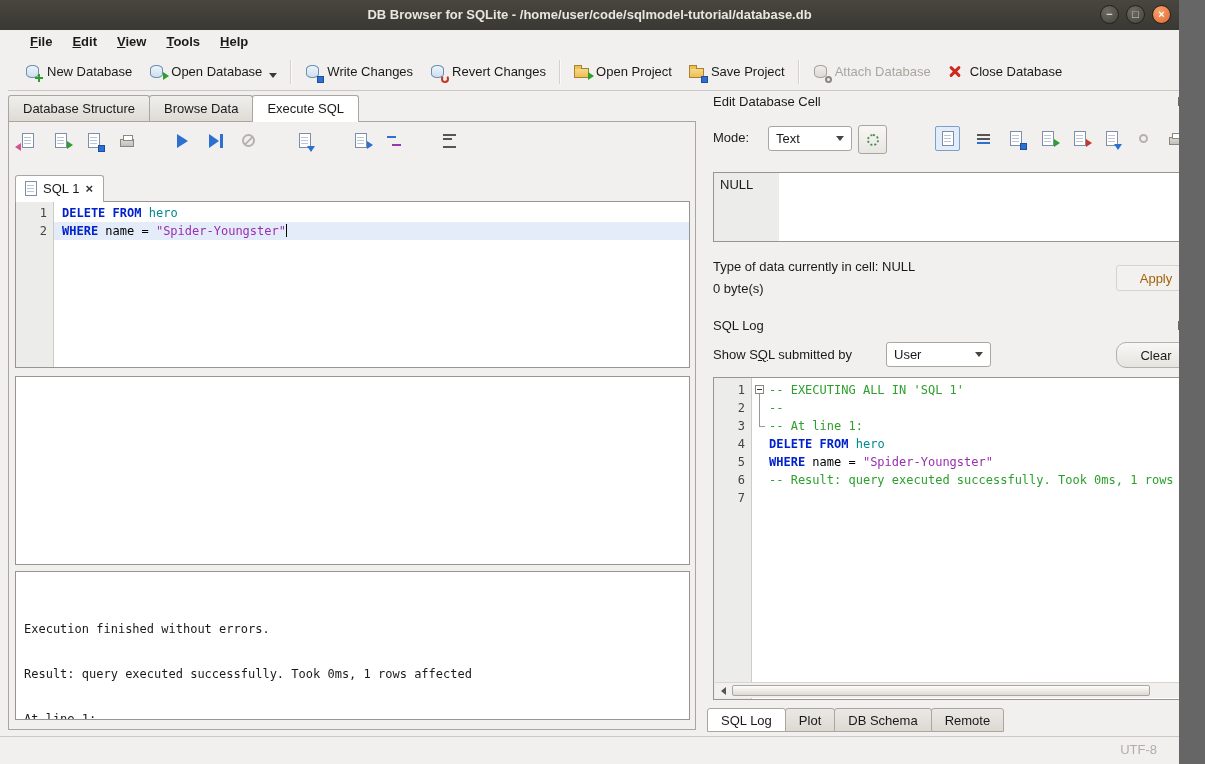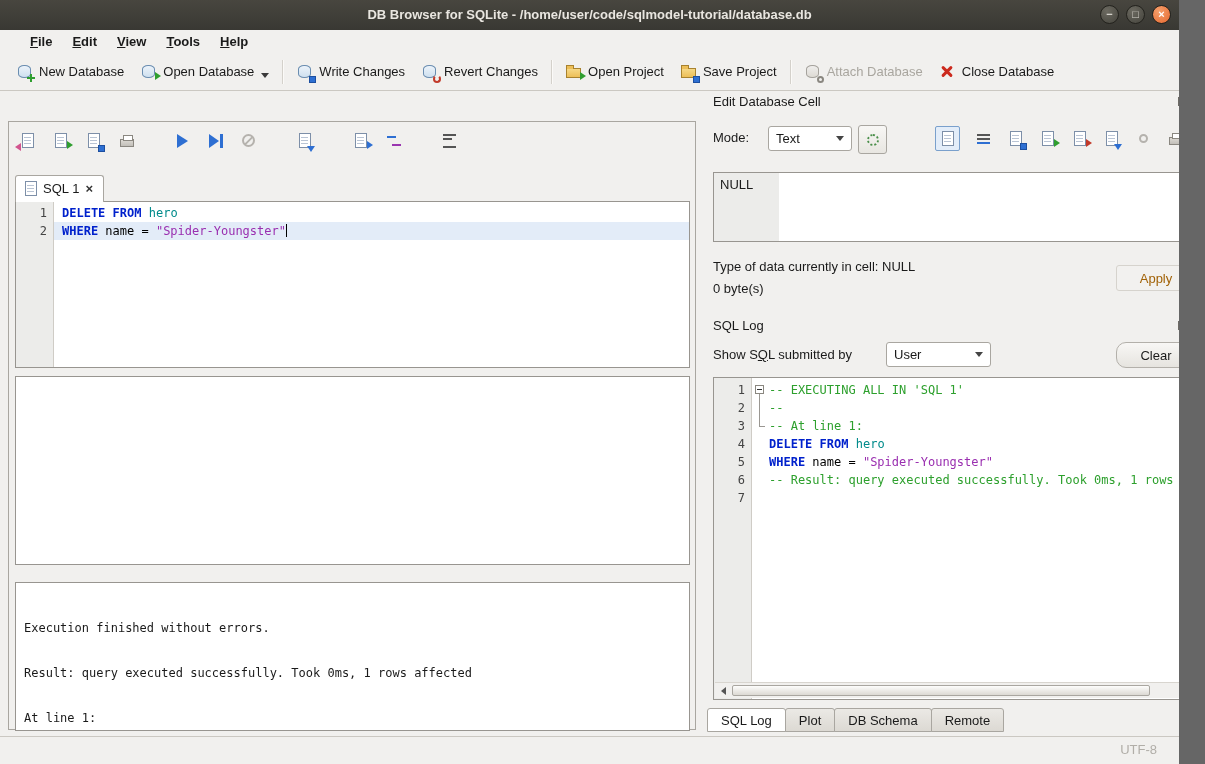--- a/index.html
+++ b/index.html
@@ -16,21 +16,21 @@
         color:#d9d6cf;font-size:11px;line-height:16px;text-align:center;font-weight:bold;}
   .wbtn.close{background:radial-gradient(circle at 35% 30%,#f6a06c,#e5682f);color:#fff;}
 
   
   .menubar{position:absolute;left:0;top:30px;right:0;height:23px;display:flex;align-items:center;
            padding-left:20px;background:#f1f0ee;}
   .menu-item{padding:3px 10px;font-weight:bold;}
   .mn{text-decoration:underline;}
 
   
-  .toolbar{position:absolute;left:0;top:53px;right:0;height:37px;background:#f1f0ee;
+  .toolbar{position:absolute;left:8px;top:53px;right:0;height:37px;background:#f1f0ee;
            border-bottom:1px solid #cbc8c2;display:flex;align-items:center;padding:0 8px;}
   .tbtn{display:flex;align-items:center;gap:6px;padding:5px 8px;white-space:nowrap;}
   .tbtn.disabled{color:#a9a69f;}
   .tsep{width:1px;height:24px;background:#d4d1cb;box-shadow:1px 0 0 #fbfaf8;margin:0 5px;flex:none;}
   .caret{width:0;height:0;border-left:4px solid transparent;border-right:4px solid transparent;
          border-top:5px solid #3a3a3a;margin:8px 0 0 1px;}
 
   
   .ic{width:17px;height:17px;position:relative;display:flex;align-items:center;justify-content:center;flex:none;}
   .i-db{width:13px;height:13px;background:linear-gradient(#ecf3fa,#cfe0ef);border:1px solid #6a8db0;
@@ -114,21 +114,21 @@
   .crow.current .code{background:#e3ecf8;}
   .tok-kw{color:var(--syntax-keyword,#0021cc);font-weight:bold;}
   .tok-tbl{color:var(--syntax-table,#008b8b);}
   .tok-str{color:var(--syntax-string,#9a2fb0);}
   .tok-cmt{color:var(--syntax-comment,#2da02d);}
   .tok-plain{color:#000;}
   .cursor{display:inline-block;width:1px;height:13px;background:#000;vertical-align:-2px;}
 
   .results-box{position:absolute;left:6px;top:254px;width:675px;height:189px;border:1px solid #989590;background:#fff;box-sizing:border-box;}
   .message-box{position:absolute;left:6px;top:449px;width:675px;height:149px;border:1px solid #989590;background:#fff;
-               box-sizing:border-box;padding:8px 8px;line-height:15px;white-space:pre;overflow:hidden;margin-top:11px;}
+               box-sizing:border-box;padding:20px 8px;line-height:15px;white-space:pre;overflow:hidden;}
 
   
   .dock-header{position:absolute;left:8px;right:6px;display:flex;align-items:center;height:16px;}
   .dock-icons{margin-left:auto;display:flex;gap:5px;align-items:center;}
   .dock-float{width:9px;height:9px;border:1px solid #6e6b66;background:#fbfaf8;box-sizing:border-box;}
   .dock-close{font-size:12px;font-weight:bold;line-height:10px;color:#444;}
 
   .combo{height:25px;background:#fff;border:1px solid #a9a6a0;border-radius:3px;display:flex;align-items:center;
          padding:0 7px;box-sizing:border-box;}
   .combo .arr{width:0;height:0;border-left:4px solid transparent;border-right:4px solid transparent;
@@ -253,20 +253,25 @@
       <span class="ic">
           <span class="i-redx"></span>
         </span>
       <span>Close Database</span>
     </div>
   </div>
 
   <div class="content">
 
     <div class="left-pane">
+      <div class="main-tabs">
+        <div class="mtab">Database Structure</div>
+        <div class="mtab">Browse Data</div>
+        <div class="mtab active">Execute SQL</div>
+      </div>
 
       <div class="left-frame">
 
         <div class="sql-toolbar">
           <div class="ibtn">
               <span class="ic">
                 <span class="i-page"></span>
                 <span class="bdg bdg-pink"></span>
               </span>
             </div>

